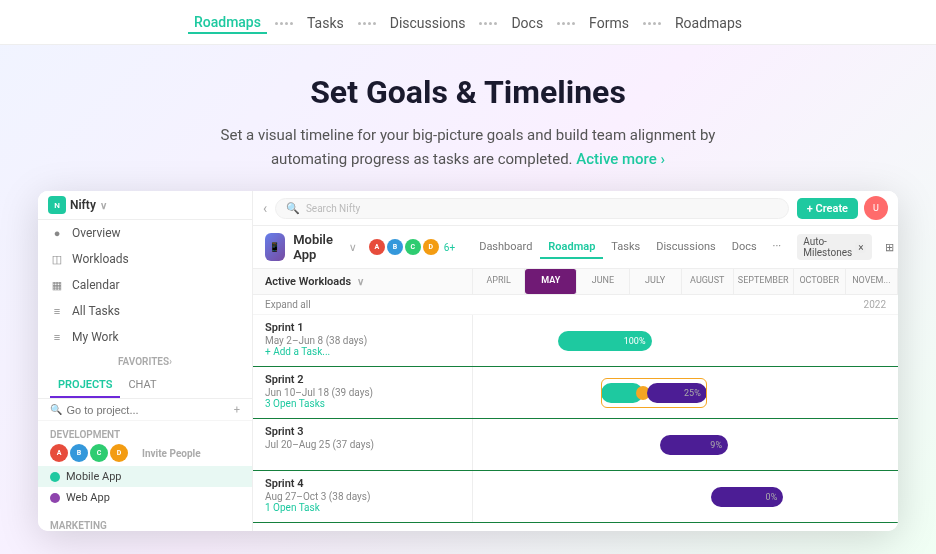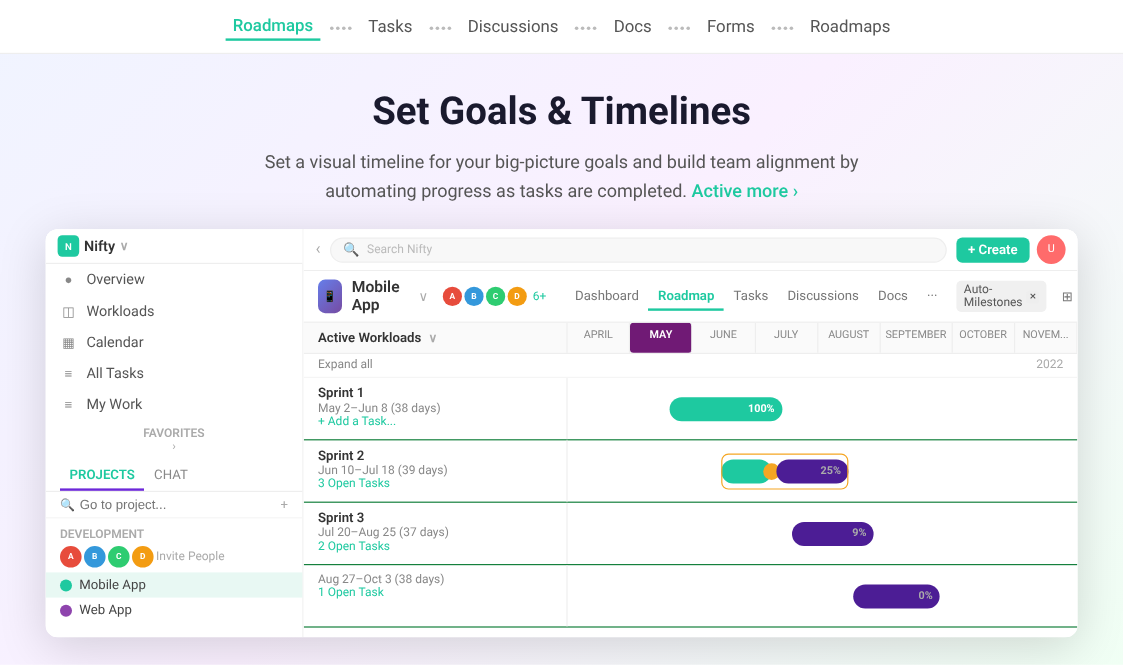--- a/index.html
+++ b/index.html
@@ -159,22 +159,23 @@
       display: flex;
       align-items: center;
       justify-content: center;
       font-size: 7px;
       color: white;
       font-weight: bold;
     }
     .invite-btn {
       font-size: 10px;
       color: #aaa;
-      margin-left: 0;
-      cursor: pointer;
+      margin-left: 12px;
+      cursor: pointer;
+      font-weight: bold;
     }
     .project-item {
       display: flex;
       align-items: center;
       gap: 6px;
       padding: 4px 12px;
       cursor: pointer;
       font-size: 11px;
       color: #444;
     }
@@ -357,21 +358,21 @@
     }
     .gantt-bar {
       position: absolute;
       height: 20px;
       border-radius: 10px;
       display: flex;
       align-items: center;
       justify-content: flex-end;
       padding-right: 6px;
       font-size: 10px;
-      font-weight: 700;
+      font-weight: 400;
       color: white;
     }
     .gantt-bar.teal { background: #1ec9a0; }
     .gantt-bar.gray { background: #4c1d95; color: #aaa; }
     .gantt-marker {
       position: absolute;
       width: 14px;
       height: 14px;
       border-radius: 50%;
       background: #f5a623;
@@ -530,21 +531,21 @@
     </div>
     <div class="sidebar-nav-item">
       <span class="sidebar-icon">≡</span>
       <span>All Tasks</span>
     </div>
     <div class="sidebar-nav-item">
       <span class="sidebar-icon">≡</span>
       <span>My Work</span>
     </div>
 
-    <div style="padding:6px 24px; display:flex; align-items:center; justify-content:center;flex-direction:column;">
+    <div style="padding:6px 24px; display:flex; align-items:center; justify-content:center;">
       <span style="font-size:10px; font-weight:600; color:#aaa;">FAVORITES</span>
       <span style="font-size:10px; color:#aaa;">›</span>
     </div>
 
     <div class="sidebar-tabs">
       <div class="sidebar-tab active">
         <span>PROJECTS</span>
       </div>
       <div class="sidebar-tab">
         <span>CHAT</span>
@@ -691,31 +692,31 @@
           </div>
 
           <div style="position:absolute; left:30%; width:25%; height:30px; border:1.5px solid #f5a623; border-radius:6px; pointer-events:none;"></div>
         </div>
       </div>
 
       <div class="sprint-row">
         <div class="sprint-info">
           <div class="sprint-name">Sprint 3</div>
           <div class="sprint-dates">Jul 20–Aug 25 (37 days)</div>
-          <div class="sprint-tasks">2 Open Tasks</div>
         </div>
         <div class="sprint-timeline">
           <div class="gantt-bar gray" style="left:44%; width:16%; color:#aaa;">
             <span style="font-size:9px;">9%</span>
           </div>
         </div>
       </div>
 
       <div class="sprint-row">
         <div class="sprint-info">
+          <div class="sprint-name">Sprint 4</div>
           <div class="sprint-dates">Aug 27–Oct 3 (38 days)</div>
           <div class="sprint-tasks">1 Open Task</div>
         </div>
         <div class="sprint-timeline">
           <div class="gantt-bar gray" style="left:56%; width:17%; color:#aaa;">
             <span style="font-size:9px;">0%</span>
           </div>
         </div>
       </div>
 

